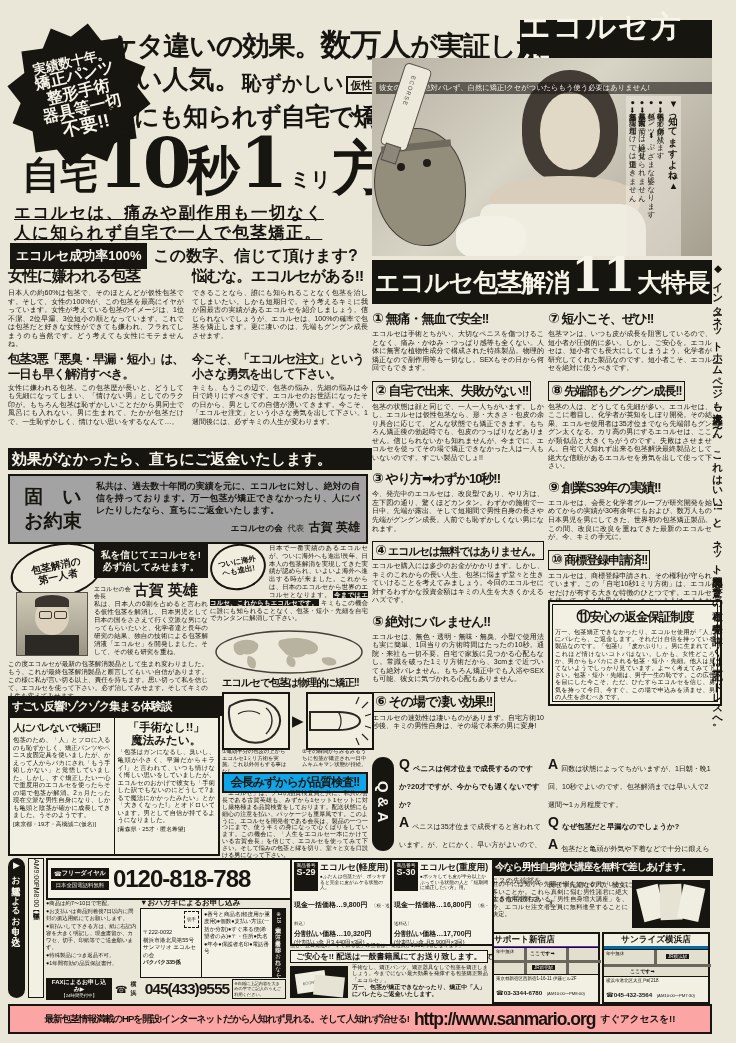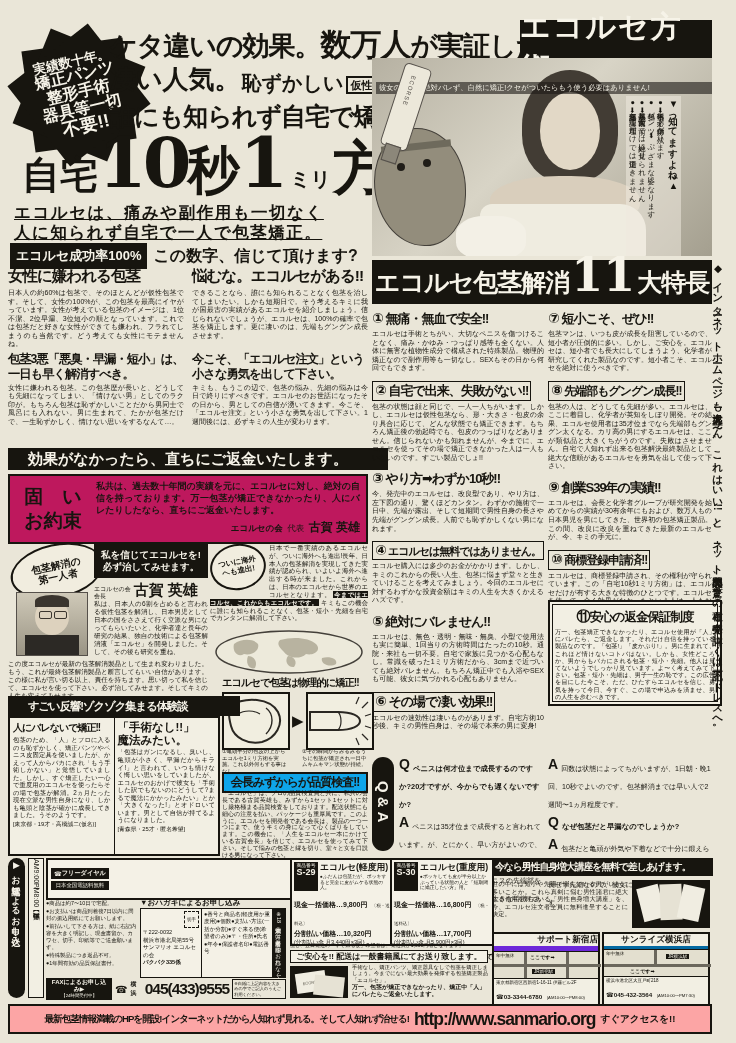--- a/index.html
+++ b/index.html
@@ -33,21 +33,21 @@
   .photo{background:linear-gradient(135deg,#b6b1a2 0%,#d8d4c6 45%,#a49f8f 100%);overflow:hidden;}
   .cap{font-size:7.3px;color:#f4f1e6;background:rgba(30,28,24,.62);padding:1px 3px;white-space:nowrap;overflow:hidden;}
   .know{display:block;writing-mode:vertical-rl;font-size:7.4px;line-height:1.25;color:#17150f;
         background:rgba(238,234,222,.55);padding:2px;}
   .know .kt{font-size:9.5px;font-weight:bold;display:block;margin-left:2px;}
   .know span{display:block;}
   
   .sh{font-size:15.5px;font-weight:bold;letter-spacing:-1px;margin:0 0 2px 0;white-space:nowrap;}
   .sh2{font-size:12.3px;font-weight:bold;letter-spacing:-1px;margin:0 0 2px 0;line-height:1.2;}
   .cell p{margin:0;}
-  .banner{display:flex;align-items:center;padding-left:20px;font-weight:bold;}
+  .banner{display:flex;align-items:center;padding-left:4px;font-weight:bold;}
   .serif{font-family:"DejaVu Serif","Liberation Serif",serif;}
   .oval{border:2px solid #17150f;border-radius:50%;background:#f1eddf;display:flex;flex-direction:column;
         align-items:center;justify-content:center;font-weight:bold;text-align:center;line-height:1.15;}
   .fh{font-size:13px;font-weight:bold;letter-spacing:-1px;white-space:nowrap;margin-bottom:2px;}
   .fh .num{font-size:14px;}
   .fhbox{border:1.5px solid #17150f;padding:0 2px;display:inline-block;}
   .feat{margin-bottom:8px;}
   .feat p{margin:0;}
   .qitem{margin-bottom:4px;overflow:hidden;}
   .qmark{float:left;font-size:14px;font-weight:bold;margin-right:3px;line-height:1;}
@@ -156,21 +156,21 @@
     <p class="bt">女性に嫌われる包茎。この包茎歴が長いと、どうしても先細になってしまい、「情けない男」としてのラク印が。もちろん包茎は恥ずかしいことだから男同士で風呂にも入れない。男に生まれて、たかが包茎だけで、一生恥ずかしく、情けない思いをするなんて…。</p>
   </div>
   <div class="abs cell" style="left:192px;top:352px;width:176px">
     <div class="sh2">今こそ、「エコルセ注文」という小さな勇気を出して下さい。</div>
     <p class="bt">キミも、もうこの辺で、包茎の悩み、先細の悩みは今日で終りにすべきです。エコルセのお世話になったその日から、男としての自信が湧いてきます。今こそ、「エコルセ注文」という小さな勇気を出して下さい。1週間後には、必ずキミの人生が変わります。</p>
   </div>
 
   <div class="abs ink banner" style="left:8px;top:448px;width:360px;height:22px;font-size:15px">
     <span>効果がなかったら、直ちにご返金いたします。</span>
   </div>
-  <div class="abs bd" style="left:8px;top:474px;width:356px;height:66px;background:#be185d;display:flex">
+  <div class="abs bd" style="left:8px;top:474px;width:356px;height:66px;background:#a3a3a3;display:flex">
     <div class="serif b" style="width:86px;display:flex;flex-direction:column;align-items:center;justify-content:center;font-size:19px;line-height:1.25">
       <span>固　い</span>
       <span>お約束</span>
     </div>
     <div style="flex:1;padding:4px 6px 2px 0">
       <p style="margin:0;font-size:9px;line-height:1.35;font-weight:bold;text-align:justify">私共は、過去数十年間の実績を元に、エコルセに対し、絶対の自信を持っております。万一包茎が矯正できなかったり、人にバレたりしたなら、直ちにご返金いたします。</p>
       <div style="text-align:right;margin-top:1px">
         <span style="font-size:8.5px;font-weight:bold">エコルセの会</span>
         <span style="font-size:8.5px">代表</span>
         <span style="font-size:12px;font-weight:bold">古賀 英雄</span>
@@ -256,21 +256,21 @@
   <div class="abs ink banner" style="left:8px;top:696px;width:212px;height:20px;font-size:11.3px;letter-spacing:-1px">
     <span>すごい反響!ゾクゾク集まる体験談</span>
   </div>
   <div class="abs bd" style="left:8px;top:716px;width:208px;height:136px;background:#f2efe3;display:flex">
     <div style="width:50%;padding:3px;border-right:1px solid #17150f">
       <div class="b" style="font-size:10px;letter-spacing:-1px;white-space:nowrap">人にバレないで矯正!!</div>
       <p style="margin:1px 0 0;font-size:6.3px;line-height:1.2;text-align:justify">包茎のため、「人」とフロに入るのも恥ずかしく、矯正パンツやペニス皮固定具を使いましたが、かえって人からバカにされ「もう手術しかない」と覚悟していました。しかし、すぐ矯正したい一心で重度用のエコルセを使ったらその場で包茎が解消。2ヵ月たった現在立派な男性自身になり、しかも亀頭と陰茎が確かに成長してきました。うそのようです。</p>
       <div style="font-size:5.8px;margin-top:1px">[東京都・19才・高橋誠二(仮名)]</div>
     </div>
     <div style="width:50%;padding:3px">
-      <div class="b" style="font-size:11.5px;line-height:1.15;">
+      <div class="b" style="font-size:11.5px;line-height:1.15;text-align:center">
         <span>「手術なし!!」</span><br>
         <span>魔法みたい。</span>
       </div>
       <p style="margin:1px 0 0;font-size:6.3px;line-height:1.2;text-align:justify">「包茎はガンになるし、臭いし、亀頭が小さく、早漏だからキライ!」と言われて、いつも情けなく悔しい思いをしていましたが、エコルセのおかげで彼女も「手術した訳でもないのにどうして?まるで魔法にかかったみたい」とか「大きくなった!」とオドロいています。男として自信が持てるようになりました。</p>
       <div style="font-size:5.8px;margin-top:1px">[青森県・25才・匿名希望]</div>
     </div>
   </div>
 
   <div class="abs ink" style="left:372px;top:260px;width:340px;height:44px;display:flex;align-items:center;justify-content:center;overflow:visible">
     <span class="b" style="font-size:25px;letter-spacing:-1px">エコルセ包茎解消</span>
@@ -360,20 +360,21 @@
   <div class="abs bd" style="left:46px;top:858px;width:238px;height:38px;background:#f4f1e6;display:flex;align-items:center;gap:4px;padding:0 3px">
     <div style="display:flex;flex-direction:column;gap:2px">
       <span class="ink chip" style="font-size:6.2px;font-weight:bold;padding:1px 3px">
           <span>☎</span>
           <span>フリーダイヤル</span>
         </span>
       <span class="ink chip" style="font-size:5.4px;padding:1px 3px">
           <span>日本全国電話料無料</span>
         </span>
     </div>
+    <span class="b" style="font-size:24px;letter-spacing:-1px">0120-818-788</span>
   </div>
 
   <div class="abs" style="left:46px;top:900px;width:92px">
     <p class="pcell" style="margin:0 0 1px">●商品は約7〜10日で宅配。</p>
     <p class="pcell" style="margin:0 0 1px">●お支払いは商品到着後7日以内に同封の振込用紙にてお願いします。</p>
     <p class="pcell" style="margin:0 0 1px">●前払いして下さる方は、紙に右記内容を大きく明記し、現金書留か、カワセ、切手、印紙等でご送金願います。</p>
     <p class="pcell" style="margin:0 0 1px">●特殊製品につき返品不可。</p>
     <p class="pcell" style="margin:0">●1年間有効の品質保証書付。</p>
   </div>
 
@@ -463,21 +464,21 @@
   </div>
   <p class="abs" style="left:492px;top:880px;width:136px;margin:0;font-size:6.2px;line-height:1.22;text-align:justify">世の中には短小や先細で悩んでいる男がいかに多いことか。これら真剣に悩む男性諸君に絶大なる信用を得ている「男性自身増大講座」を、今、エコルセ注文者全員に無料進呈することに決定。</p>
   <div class="abs ink" style="left:632px;top:880px;width:78px;height:48px;overflow:hidden">
     <div style="position:absolute;left:8px;top:6px;width:22px;height:34px;background:#f0ede1;transform:rotate(-14deg)"></div>
     <div style="position:absolute;left:28px;top:4px;width:22px;height:36px;background:#e6e2d4;transform:rotate(-2deg)"></div>
     <div style="position:absolute;left:48px;top:6px;width:22px;height:34px;background:#f0ede1;transform:rotate(12deg)"></div>
   </div>
 
   <div class="abs" style="left:492px;top:932px;width:218px;display:flex;gap:2px">
     <div class="storecard" style="width:107px">
-      <div class="b" style="font-size:8.6px;text-align:right;border-bottom:5px solid #6d28d9">サポート新宿店</div>
+      <div class="b" style="font-size:8.6px;text-align:left;border-bottom:1px solid #6d28d9">サポート新宿店</div>
       <div class="mapbox" style="height:26px">
         <div class="mline" style="left:0;top:12px;width:107px;height:3px"></div>
         <div class="mline" style="left:30px;top:0;width:3px;height:26px"></div>
         <div class="mline" style="left:72px;top:0;width:3px;height:26px"></div>
         <span style="position:absolute;left:2px;top:1px;font-size:4.6px">年中無休</span>
         <span class="b" style="position:absolute;left:36px;top:2px;font-size:5px">ここです➡</span>
         <span class="ink" style="position:absolute;left:38px;top:17px;font-size:4.6px;padding:0 2px">JR新宿駅</span>
       </div>
       <div style="font-size:4.5px;padding:1px 2px 0">東京都新宿区西新宿1-16-11 伊藤ビル2F</div>
       <div style="padding:0 2px 1px">

